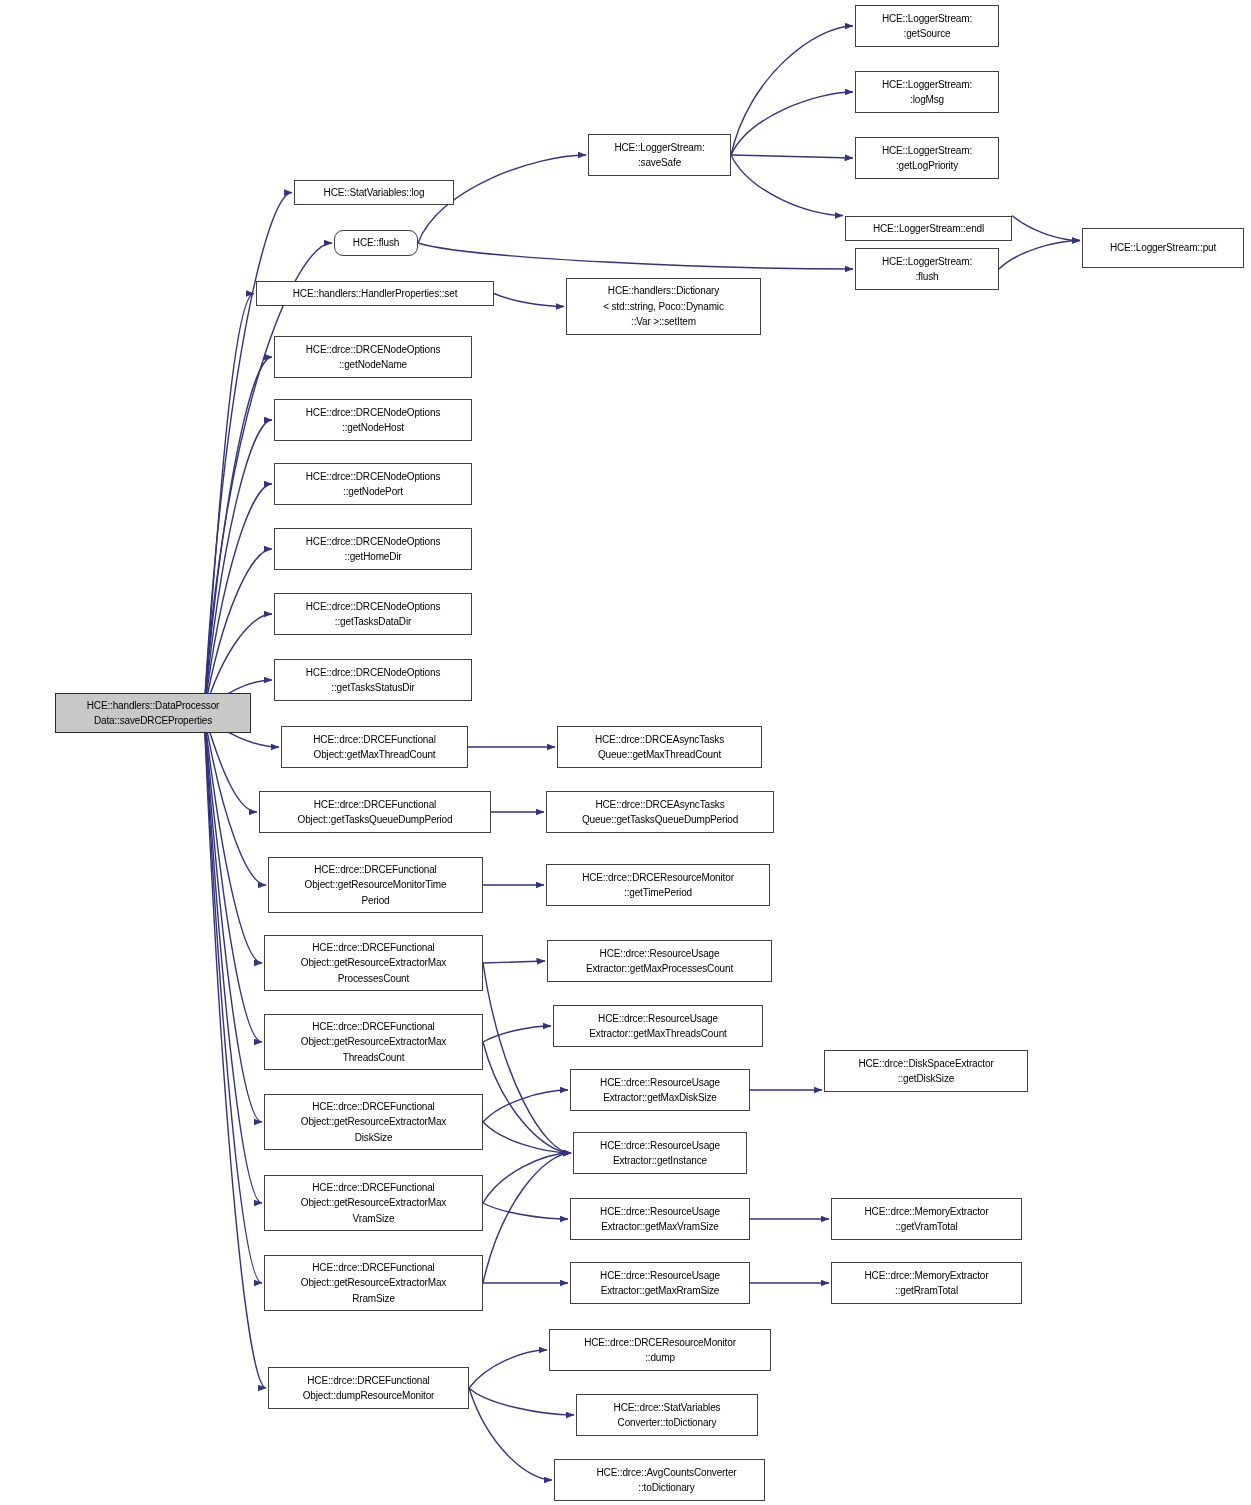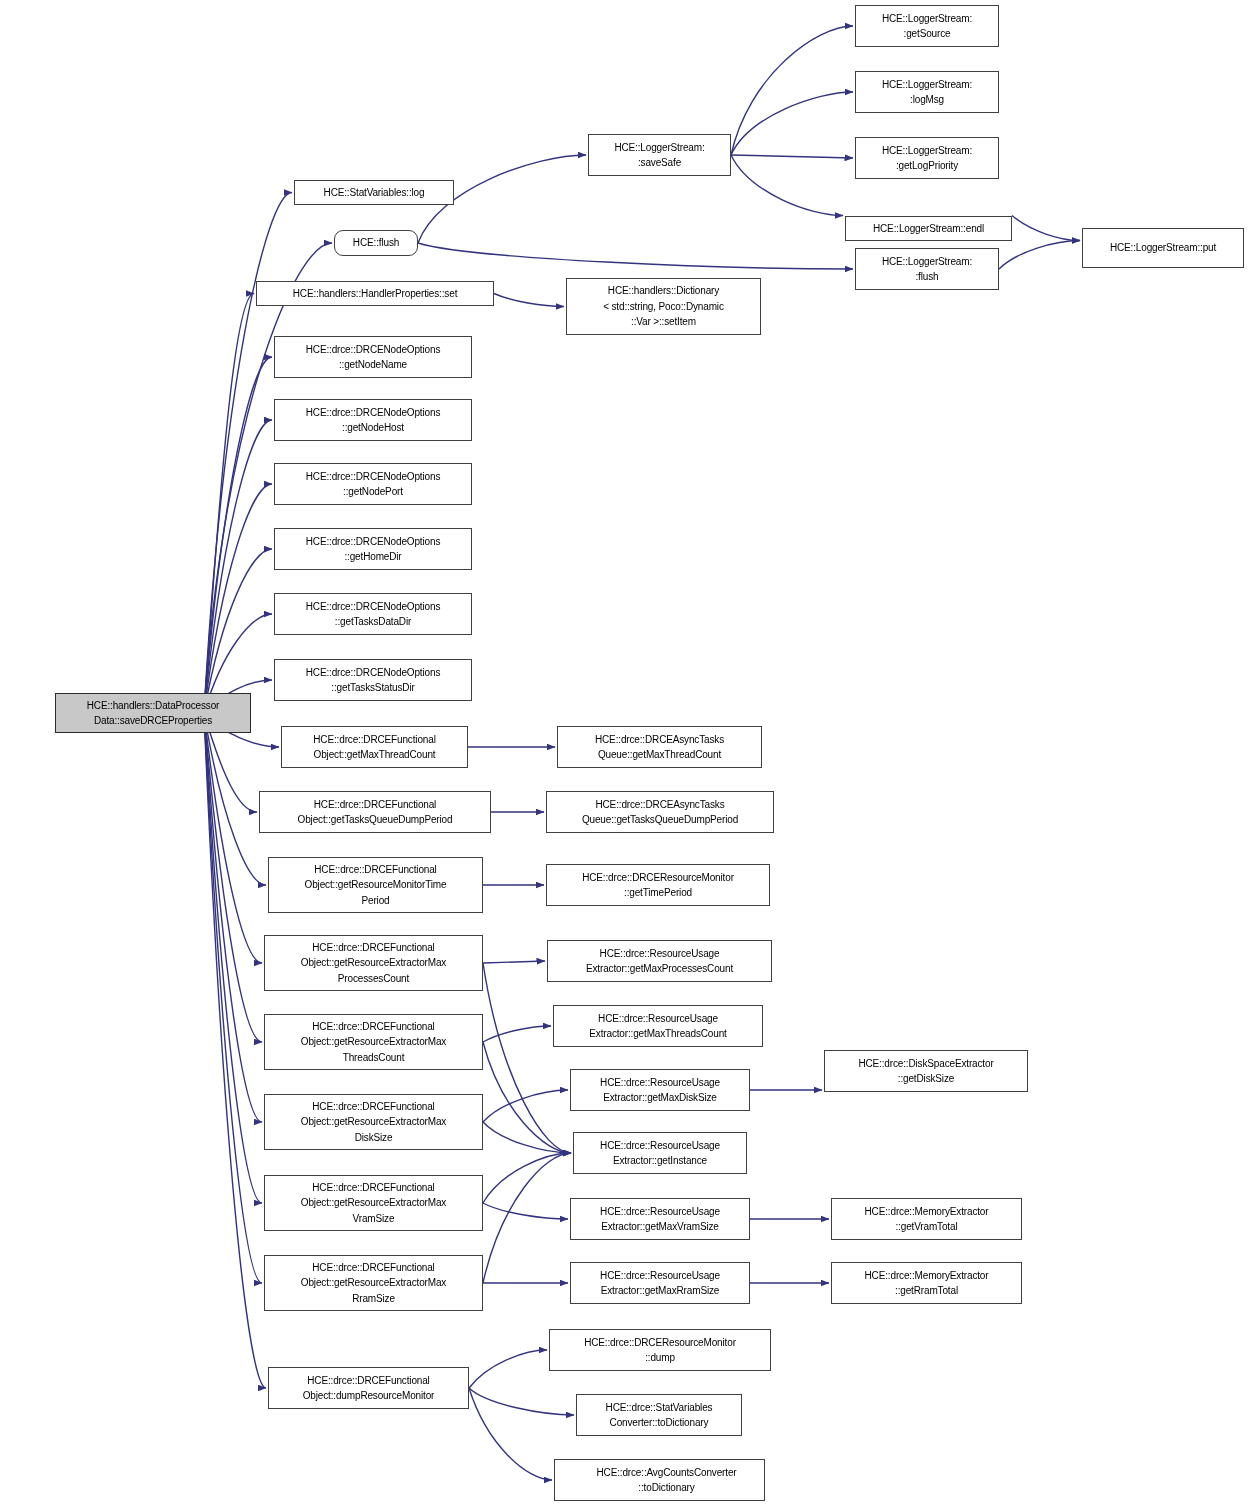--- a/index.html
+++ b/index.html
@@ -167,18 +167,18 @@
 Object::getResourceExtractorMax
 RramSize</div>
       <div class="node" style="left: 570px; top: 1262px; width: 180px; height: 42px;">HCE::drce::ResourceUsage
 Extractor::getMaxRramSize</div>
       <div class="node" style="left: 831px; top: 1262px; width: 191px; height: 42px;">HCE::drce::MemoryExtractor
 ::getRramTotal</div>
       <div class="node" style="left: 268px; top: 1367px; width: 201px; height: 42px;">HCE::drce::DRCEFunctional
 Object::dumpResourceMonitor</div>
       <div class="node" style="left: 549px; top: 1329px; width: 222px; height: 42px;">HCE::drce::DRCEResourceMonitor
 ::dump</div>
-      <div class="node" style="left: 576px; top: 1394px; width: 166px; height: 42px;">HCE::drce::StatVariables
+      <div class="node" style="left: 576px; top: 1394px; width: 182px; height: 42px;">HCE::drce::StatVariables
 Converter::toDictionary</div>
       <div class="node" style="left: 554px; top: 1459px; width: 211px; height: 42px; padding-left: 14px;">HCE::drce::AvgCountsConverter
 ::toDictionary</div>
     </div>
 </div>
 
 </body></html>

